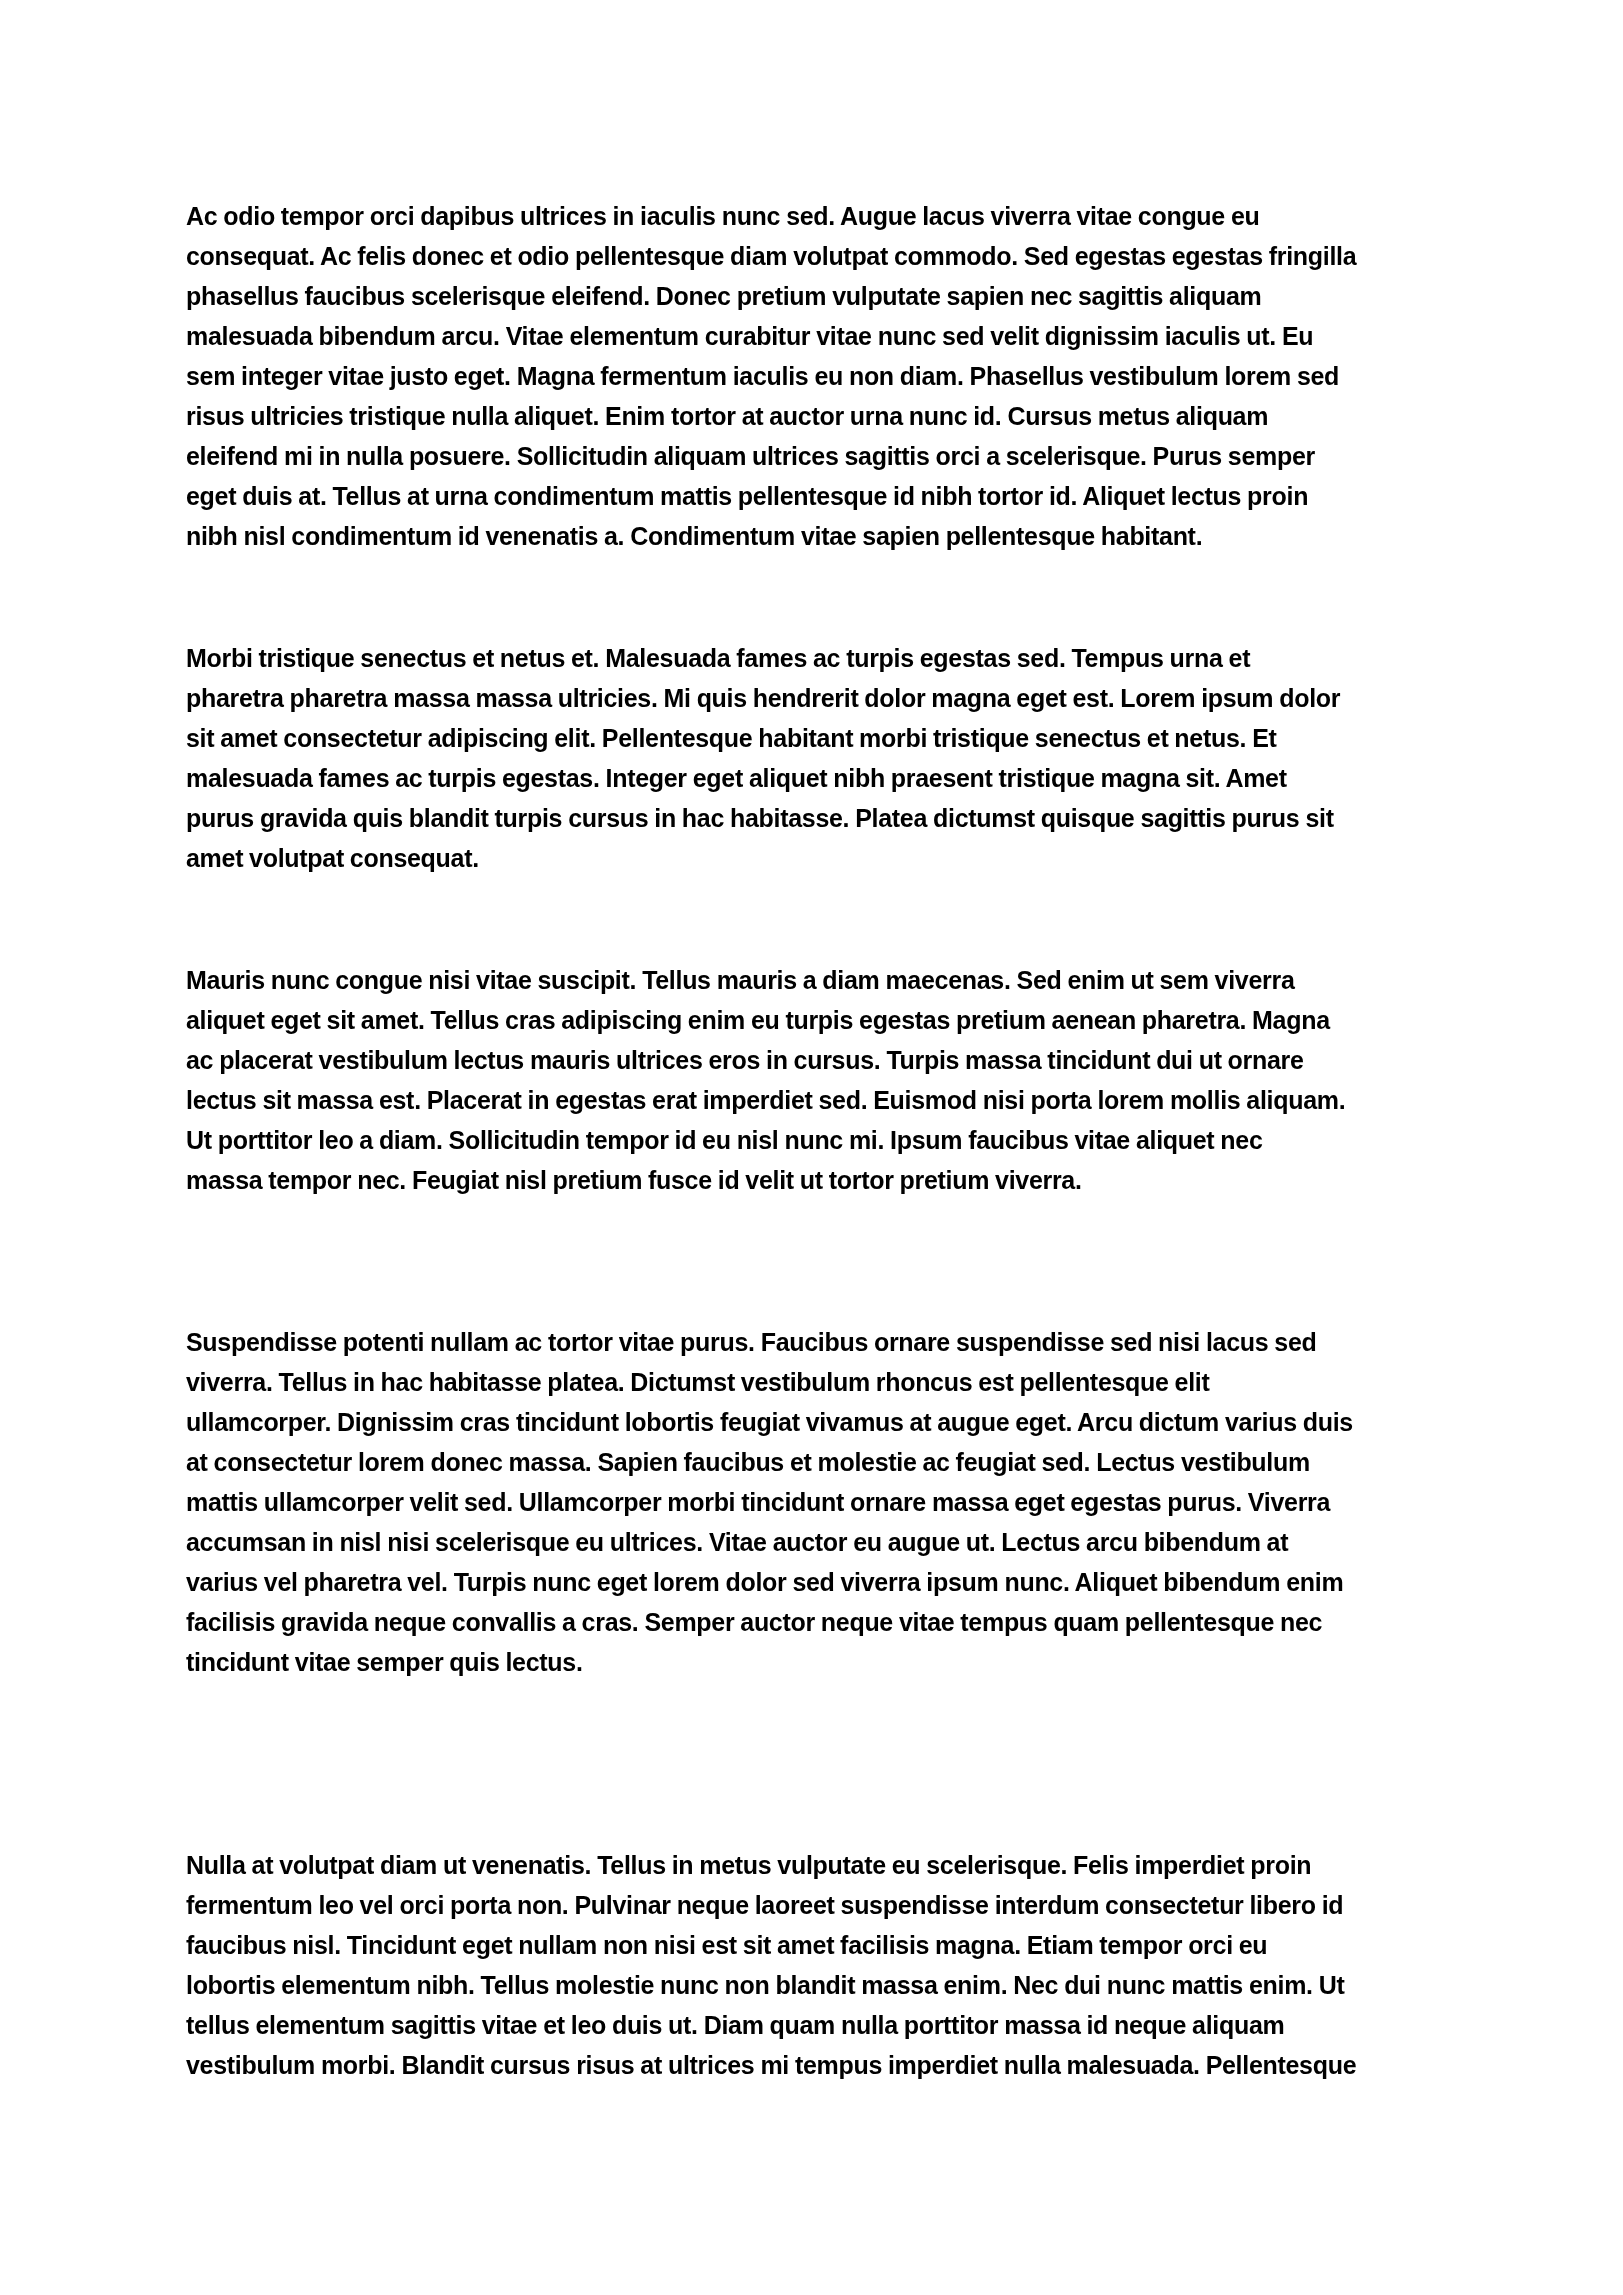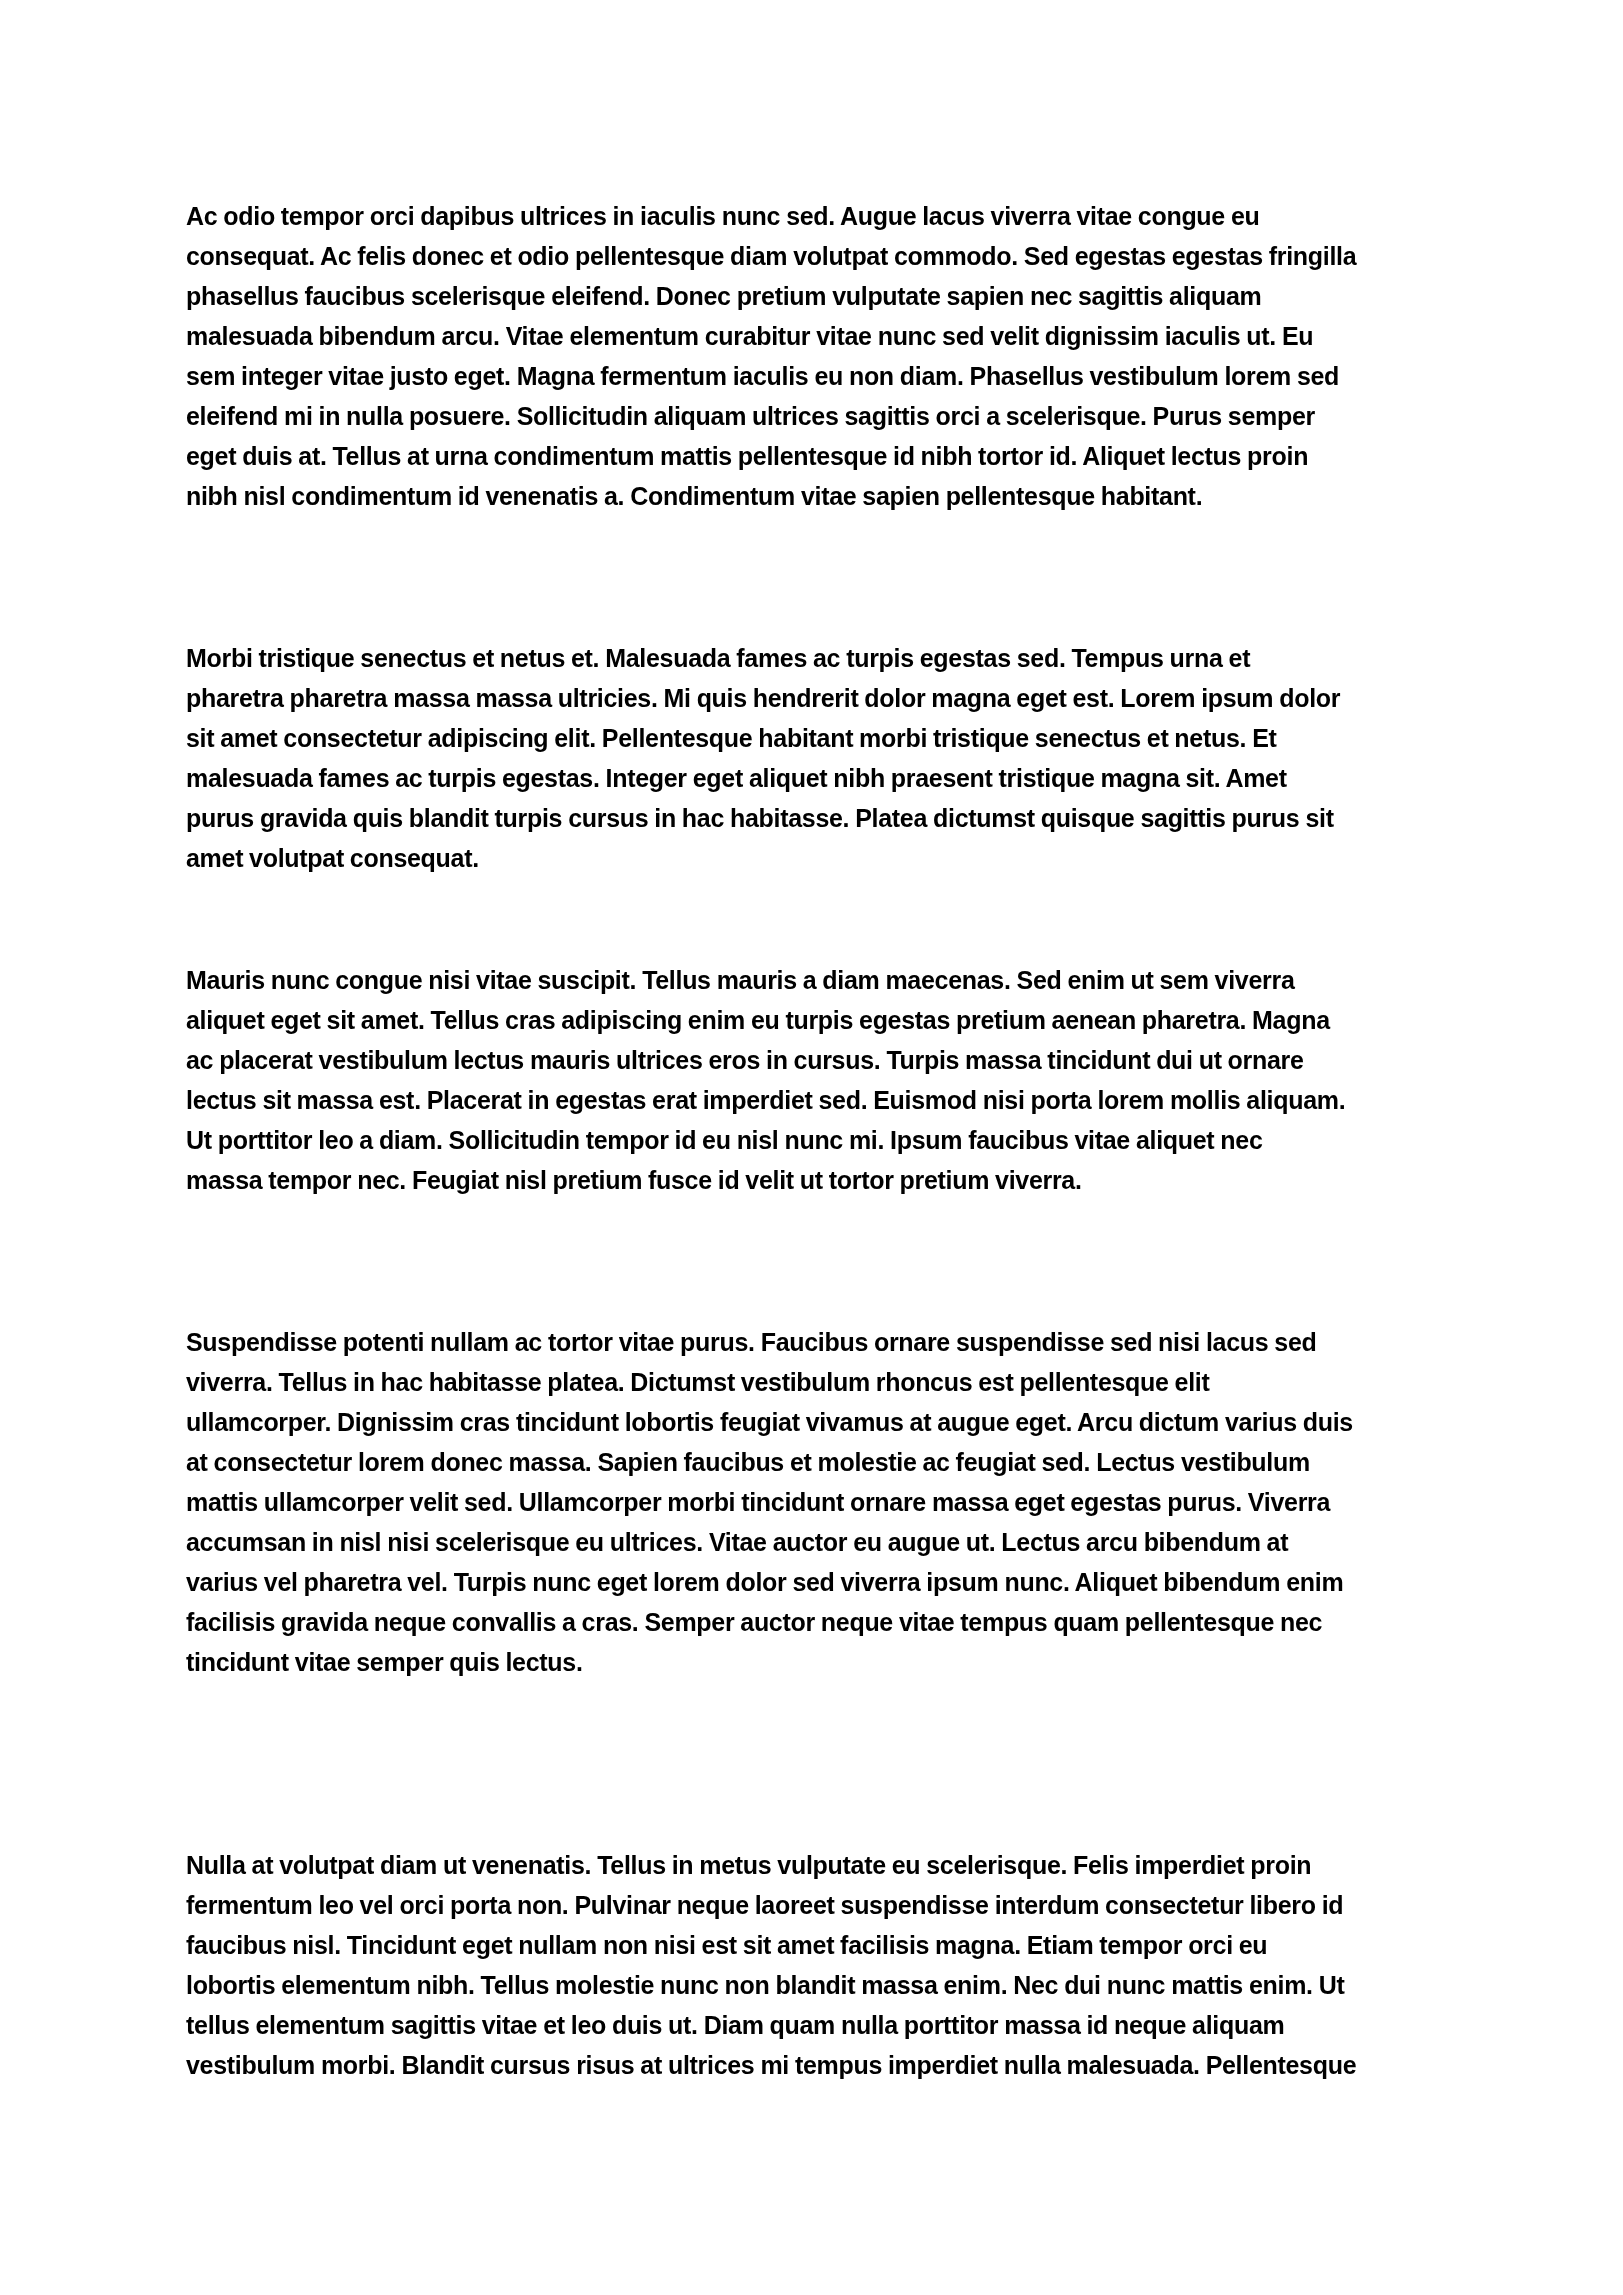--- a/index.html
+++ b/index.html
@@ -49,20 +49,21 @@
 <body>
 
 <div class="page">
 
   <p class="para" id="p1">
     <span class="line">Ac odio tempor orci dapibus ultrices in iaculis nunc sed. Augue lacus viverra vitae congue eu</span>
     <span class="line">consequat. Ac felis donec et odio pellentesque diam volutpat commodo. Sed egestas egestas fringilla</span>
     <span class="line">phasellus faucibus scelerisque eleifend. Donec pretium vulputate sapien nec sagittis aliquam</span>
     <span class="line">malesuada bibendum arcu. Vitae elementum curabitur vitae nunc sed velit dignissim iaculis ut. Eu</span>
     <span class="line">sem integer vitae justo eget. Magna fermentum iaculis eu non diam. Phasellus vestibulum lorem sed</span>
+    <span class="line">risus ultricies tristique nulla aliquet. Enim tortor at auctor urna nunc id. Cursus metus aliquam</span>
     <span class="line">eleifend mi in nulla posuere. Sollicitudin aliquam ultrices sagittis orci a scelerisque. Purus semper</span>
     <span class="line">eget duis at. Tellus at urna condimentum mattis pellentesque id nibh tortor id. Aliquet lectus proin</span>
     <span class="line">nibh nisl condimentum id venenatis a. Condimentum vitae sapien pellentesque habitant.</span>
   </p>
 
   <p class="para" id="p2">
     <span class="line">Morbi tristique senectus et netus et. Malesuada fames ac turpis egestas sed. Tempus urna et</span>
     <span class="line">pharetra pharetra massa massa ultricies. Mi quis hendrerit dolor magna eget est. Lorem ipsum dolor</span>
     <span class="line">sit amet consectetur adipiscing elit. Pellentesque habitant morbi tristique senectus et netus. Et</span>
     <span class="line">malesuada fames ac turpis egestas. Integer eget aliquet nibh praesent tristique magna sit. Amet</span>

